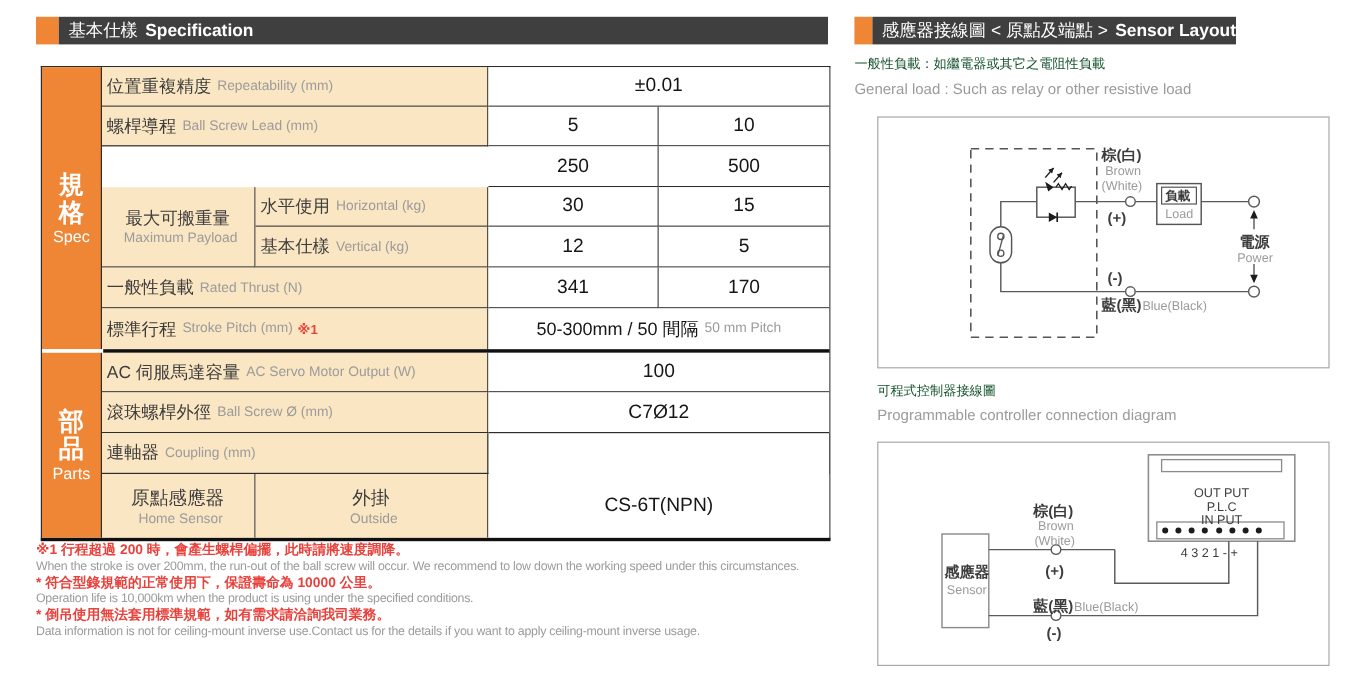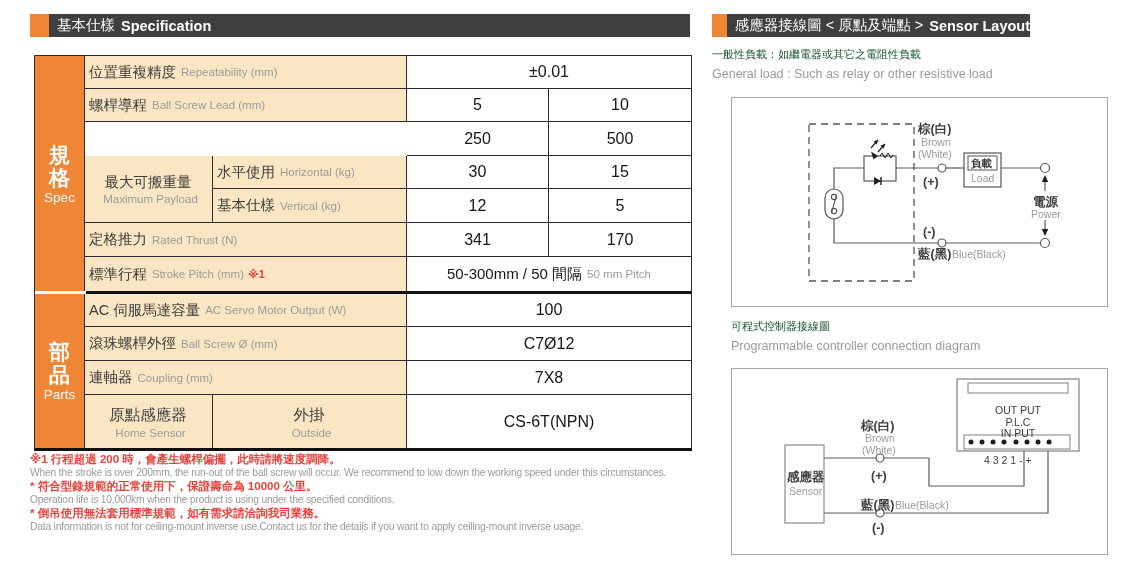--- a/index.html
+++ b/index.html
@@ -105,21 +105,21 @@
       <div class="cell val" style="grid-row:4; grid-column:4;">30</div>
       <div class="cell val nr" style="grid-row:4; grid-column:5;">15</div>
       <div class="cell lbl" style="grid-row:5; grid-column:3;">
         <span class="zh">基本仕樣</span>
         <span class="en">Vertical (kg)</span>
       </div>
       <div class="cell val" style="grid-row:5; grid-column:4;">12</div>
       <div class="cell val nr" style="grid-row:5; grid-column:5;">5</div>
 
       <div class="cell lbl" style="grid-row:6; grid-column:2/4;">
-        <span class="zh">定格推力</span>
+        <span class="zh">一般性負載</span>
         <span class="en">Rated Thrust (N)</span>
       </div>
       <div class="cell val" style="grid-row:6; grid-column:4;">341</div>
       <div class="cell val nr" style="grid-row:6; grid-column:5;">170</div>
 
       <div class="cell lbl nb" style="grid-row:7; grid-column:2/4;">
         <span class="zh">標準行程</span>
         <span class="en">Stroke Pitch (mm)</span>
         <span class="note">※1</span>
       </div>
@@ -150,21 +150,20 @@
       <div class="cell lbl" style="grid-row:2; grid-column:2/4;">
         <span class="zh">滾珠螺桿外徑</span>
         <span class="en">Ball Screw Ø (mm)</span>
       </div>
       <div class="cell val nr" style="grid-row:2; grid-column:4/6;">C7Ø12</div>
 
       <div class="cell lbl" style="grid-row:3; grid-column:2/4;">
         <span class="zh">連軸器</span>
         <span class="en">Coupling (mm)</span>
       </div>
-      <div class="cell val nr" style="grid-row:3; grid-column:4/6;">7X8</div>
 
       <div class="cell lbl two-line nb" style="grid-row:4; grid-column:2;">
         <span class="zh" style="font-size:15.5px;">原點感應器</span>
         <span class="en">Home Sensor</span>
       </div>
       <div class="cell lbl two-line nb" style="grid-row:4; grid-column:3;">
         <span class="zh" style="font-size:15.5px;">外掛</span>
         <span class="en">Outside</span>
       </div>
       <div class="cell val nr nb" style="grid-row:4; grid-column:4/6;">CS-6T(NPN)</div>

